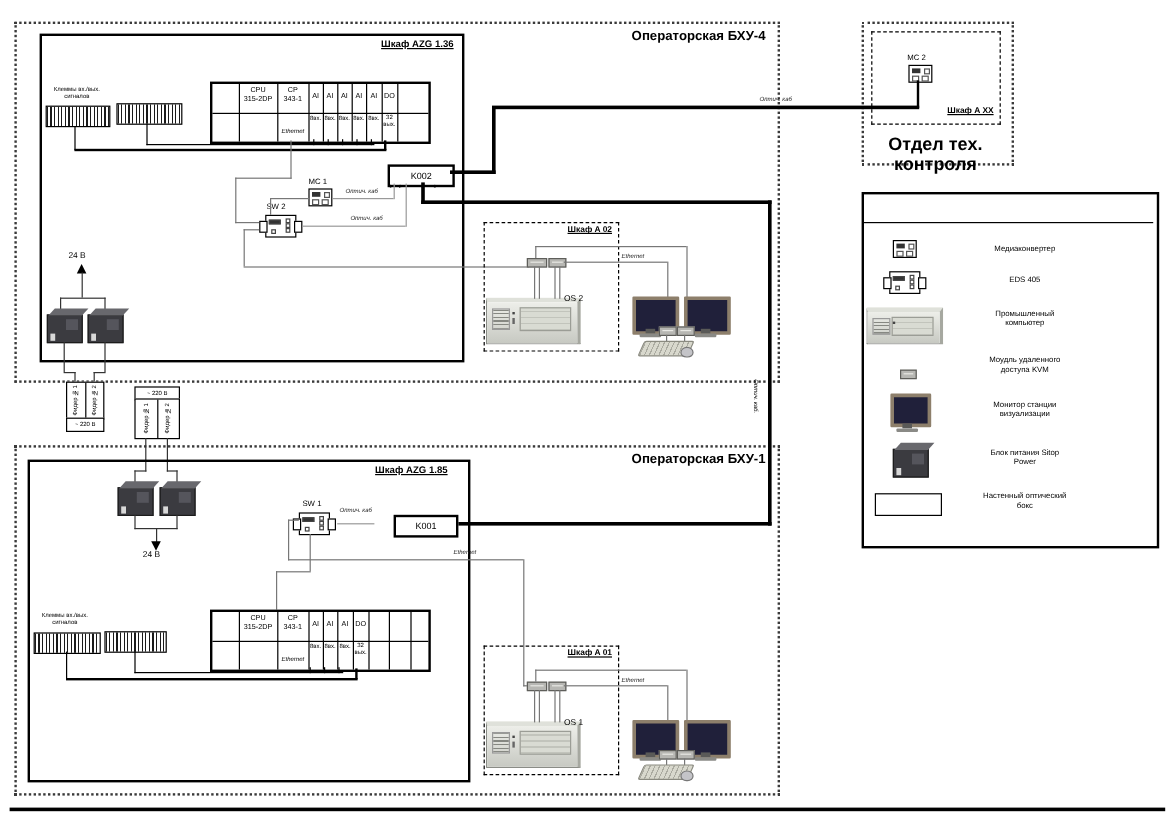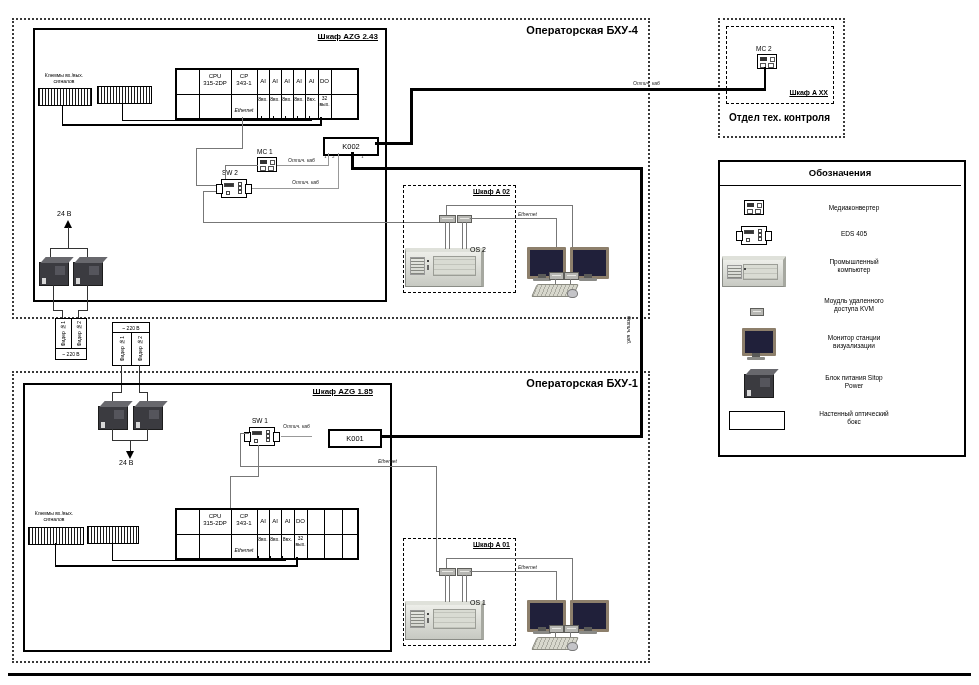--- a/index.html
+++ b/index.html
@@ -103,33 +103,33 @@
 
 <div id="canvas">
 
   <div class="room" style="left:12px;top:18px;width:634px;height:297px"></div>
   <div class="roomlbl" style="left:440px;top:24px;width:198px">Операторская БХУ-4</div>
 
   <div class="room" style="left:12px;top:371px;width:634px;height:288px"></div>
   <div class="roomlbl" style="left:440px;top:377px;width:198px">Операторская БХУ-1</div>
 
   <div class="room" style="left:718px;top:18px;width:123px;height:116px"></div>
-  <div class="roomlbl" style="left:720px;top:112px;width:119px;font-size:10px;text-align:center">Отдел тех. контроля</div>
+  <div class="roomlbl" style="left:720px;top:112px;width:119px;font-size:15px;text-align:center">Отдел тех. контроля</div>
   <div class="cab-dash" style="left:726px;top:26px;width:106px;height:76px"></div>
   <div class="cablbl sm" style="left:770px;top:89px;width:58px">Шкаф A XX</div>
   <div class="devlbl" style="left:756px;top:45px">MC 2</div>
   <div class="mc" style="left:757px;top:54px">
       <i class="a"></i>
       <i class="b"></i>
       <i class="c"></i>
       <i class="d"></i>
     </div>
 
   <div class="cab-solid" style="left:33px;top:28px;width:350px;height:270px"></div>
-  <div class="cablbl" style="left:270px;top:32px;width:108px">Шкаф AZG 2.43</div>
+  <div class="cablbl" style="left:270px;top:32px;width:108px">Шкаф AZG 1.36</div>
 
   <div class="rack" style="left:175px;top:68px;width:180px;height:48px">
     <span class="cl" style="left:22px"></span>
       <span class="cl" style="left:54px"></span>
     <span class="cl" style="left:80px"></span>
       <span class="cl" style="left:92px"></span>
     <span class="cl" style="left:104px"></span>
       <span class="cl" style="left:116px"></span>
     <span class="cl" style="left:128px"></span>
       <span class="cl" style="left:141px"></span>
@@ -415,21 +415,20 @@
     </div>
   <div class="kvm" style="left:564px;top:625px;width:13px">
       <i></i>
     </div>
   <i class="v" style="left:555px;top:632px;height:6px"></i>
   <i class="v" style="left:570px;top:632px;height:10px"></i>
   <div class="kb" style="left:534px;top:637px"></div>
   <div class="mouse" style="left:567px;top:642px"></div>
 
   <div class="cab-solid" style="left:718px;top:160px;width:244px;height:293px"></div>
-  <div class="leg-title" style="left:718px;top:167px;width:244px">Обозначения</div>
   <i class="h k" style="left:719px;top:185px;width:242px"></i>
 
   <div class="mc" style="left:744px;top:200px">
       <i class="a"></i>
       <i class="b"></i>
       <i class="c"></i>
       <i class="d"></i>
     </div>
   <div class="leg-item" style="left:818px;top:204px;width:72px">Медиаконвертер</div>
 

